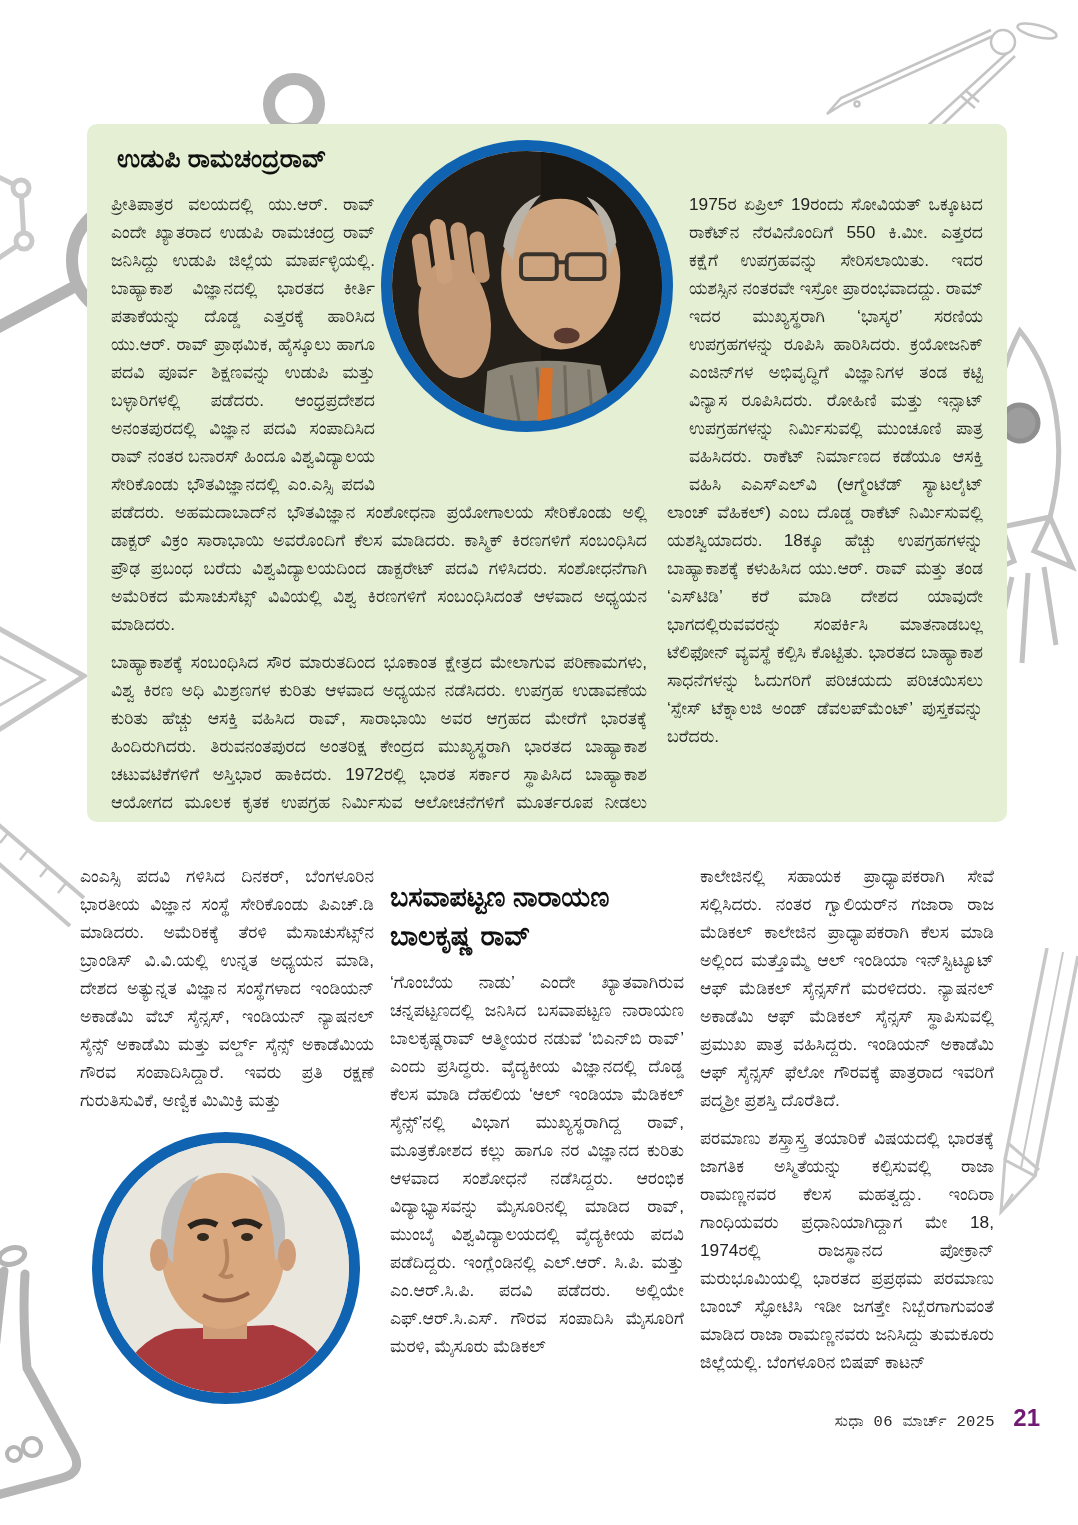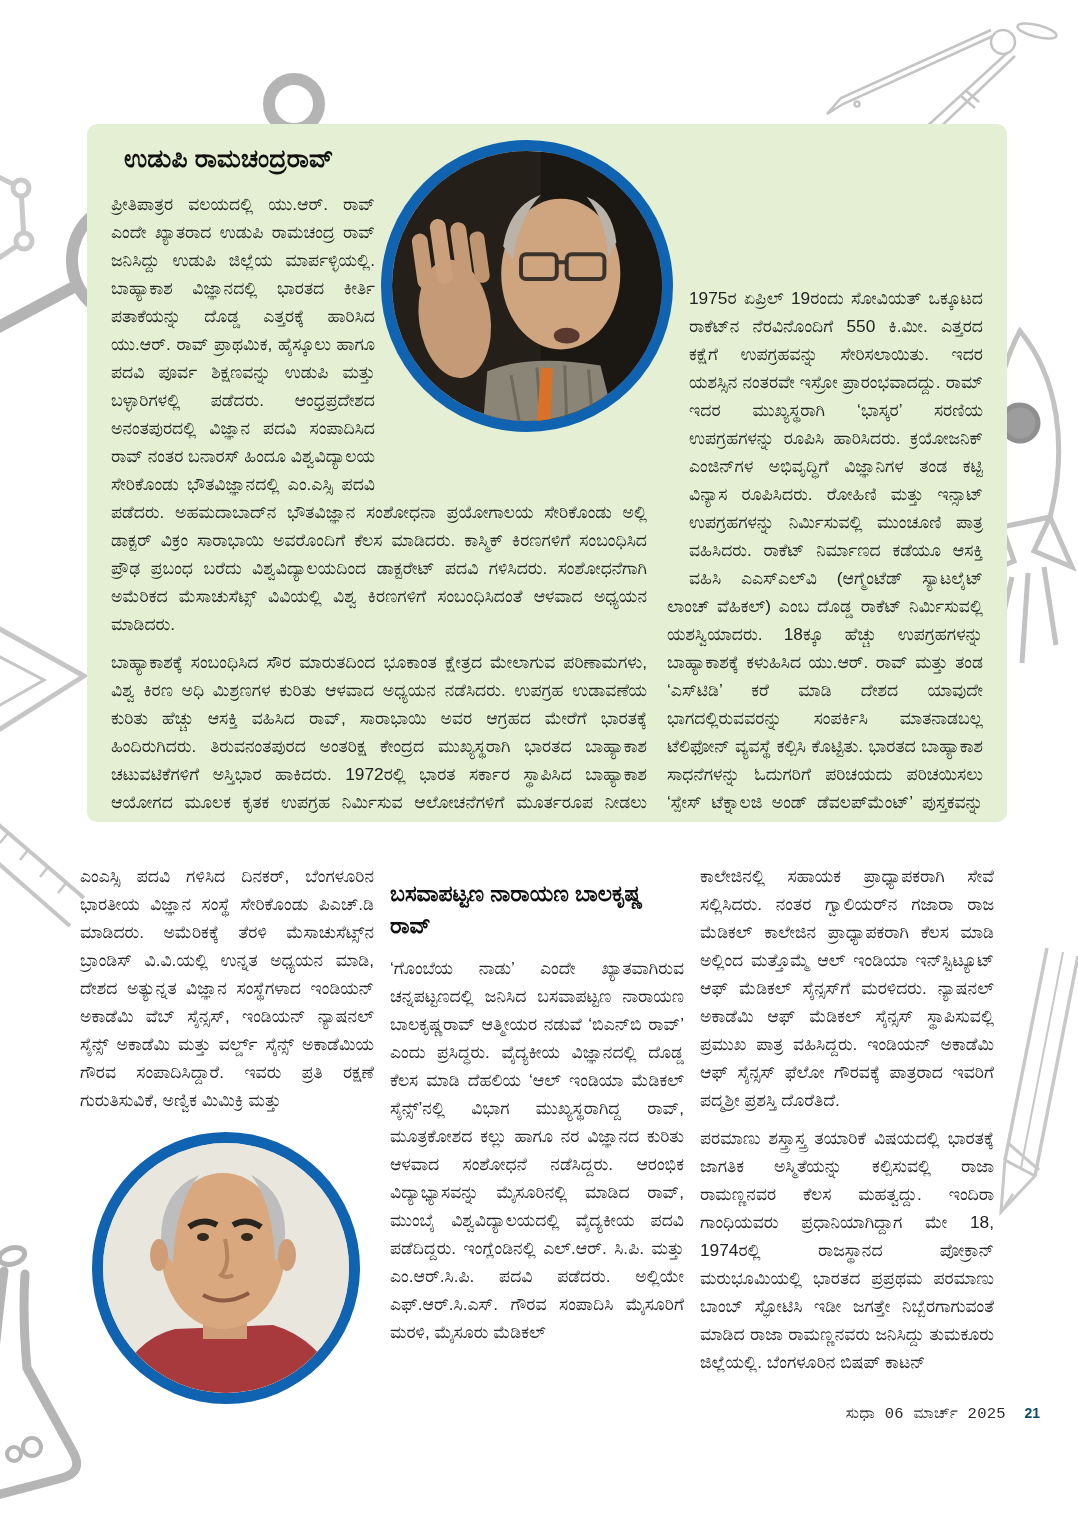--- a/index.html
+++ b/index.html
@@ -9,54 +9,54 @@
     overflow:hidden;
   }
   .sketch{position:absolute;pointer-events:none;}
   
   .feature-box{
     position:absolute;left:87px;top:124px;width:920px;height:698px;
     background:#e5efd3;border-radius:10px;overflow:hidden;
   }
   .feature-inner{padding:14px 24px 18px 24px;}
   .feature-title{
-    font-size:25px;font-weight:bold;color:#101010;margin:6px 0 16px 13px;
+    font-size:25px;font-weight:bold;color:#101010;margin:6px 0 16px 6px;
     letter-spacing:.2px;
   }
-  .feature-cols{display:flex;gap:20px;align-items:flex-end;}
+  .feature-cols{display:flex;gap:20px;}
   .fcol-left{width:536px;}
   .fcol-right{width:316px;}
   p.just{
     text-align:justify;font-size:17.3px;line-height:1.62;color:#232323;
     margin:0 0 10px 0;
   }
   .photo-spacer-left{float:right;width:258px;height:298px;margin:0 0 6px 14px;}
   .photo-spacer-right{float:left;width:16px;height:300px;margin:0 6px 0 0;}
   
   .portrait{
     position:absolute;border-radius:50%;overflow:hidden;box-sizing:border-box;
     border:11px solid #0f63b0;background:#ddd;
   }
   .portrait svg{display:block;width:100%;height:100%;}
   #portrait-top{left:381px;top:140px;width:292px;height:292px;}
   #portrait-bottom{left:92px;top:1132px;width:268px;height:272px;}
   
   .body-cols{position:absolute;left:80px;top:862px;width:930px;display:flex;gap:16px;}
   .bcol{width:294px;}
   .sub-heading{
-    font-size:22px;font-weight:bold;color:#101010;line-height:1.45;
+    font-size:27px;font-weight:bold;color:#101010;line-height:1.45;
     margin:16px 0 12px 0;
   }
   
   .footer{
     position:absolute;left:700px;top:1404px;width:340px;text-align:right;
     color:#2b2b2b;
   }
   .footer .issue{font-size:15.5px;letter-spacing:.3px;font-family:Liberation Mono, monospace;}
-  .footer .pagenum{font-size:14px;font-weight:bold;color:#0c4a6e;margin-left:14px;}
+  .footer .pagenum{font-size:24px;font-weight:bold;color:#701a75;margin-left:14px;}
 </style>
 </head>
 <body>
 
 <svg class="sketch" style="left:-48px;top:22px;" width="480" height="400" viewBox="0 0 480 400">
   <g stroke="#b4b4b4" stroke-width="12" fill="#ffffff">
     <line x1="-10" y1="335" x2="150" y2="250"></line>
     <line x1="190" y1="232" x2="335" y2="252"></line>
     <line x1="348" y1="160" x2="342" y2="100"></line>
     <line x1="400" y1="248" x2="458" y2="252"></line>

